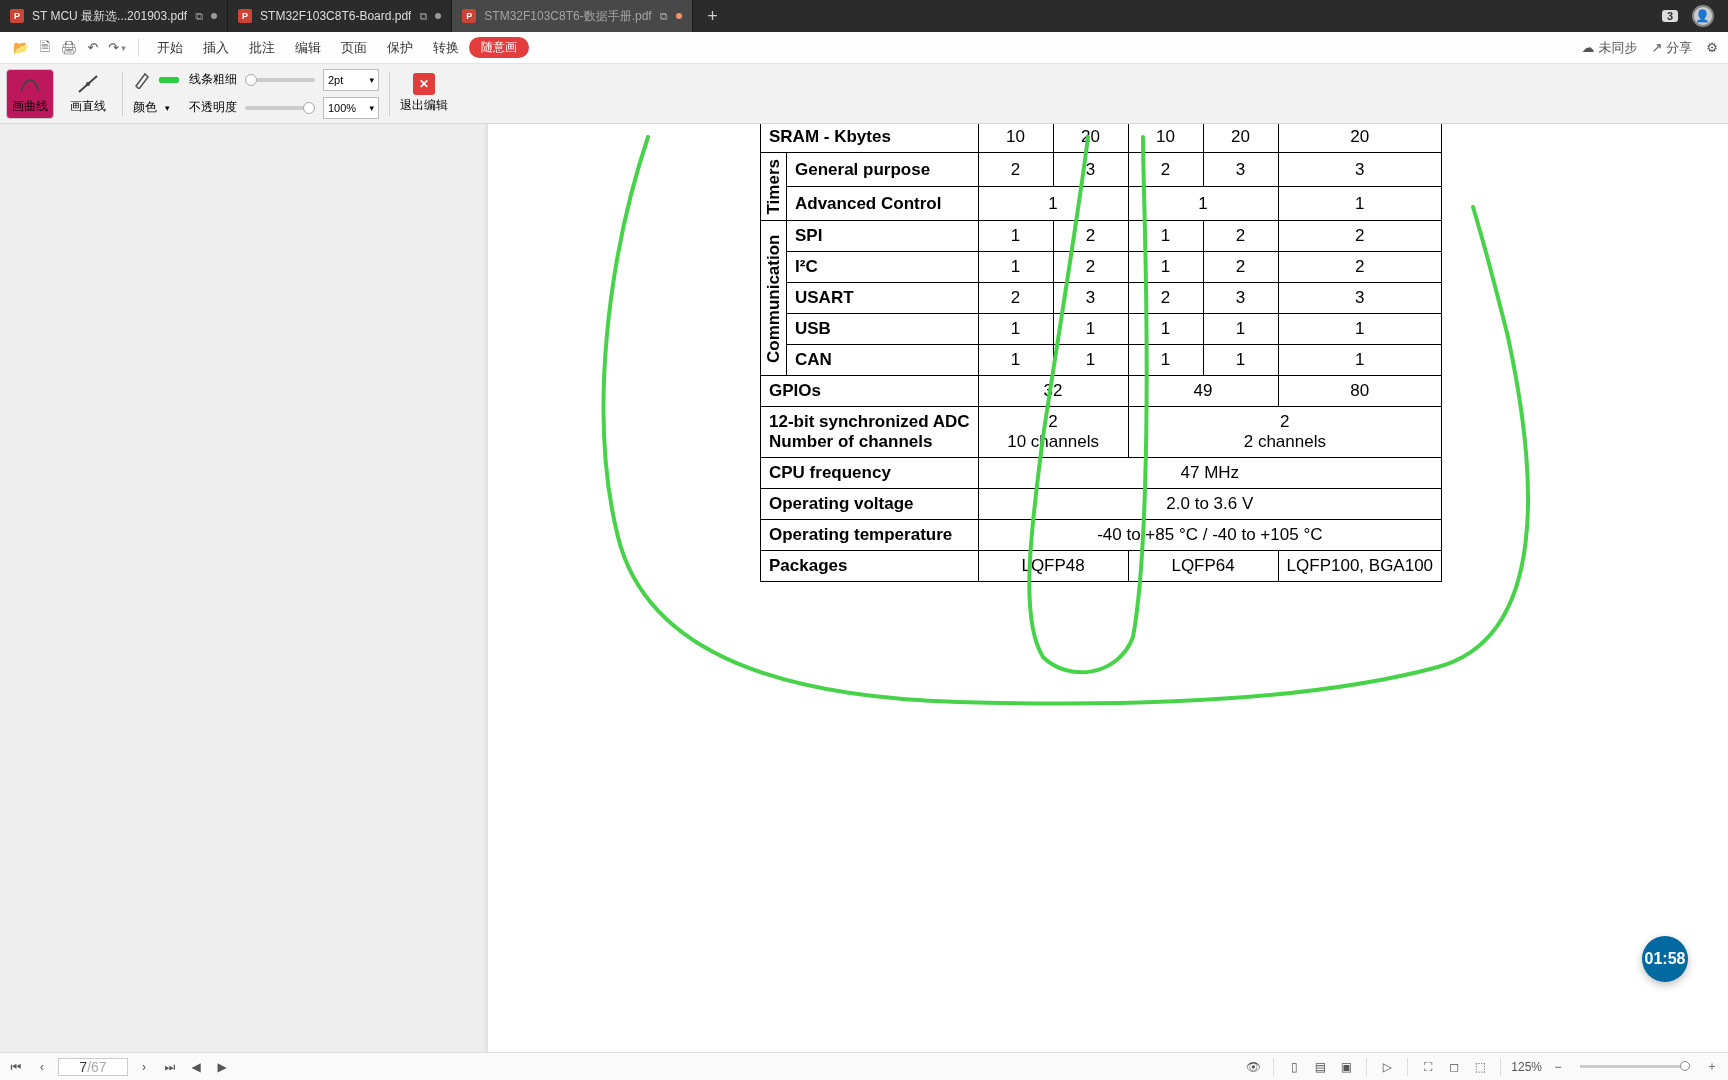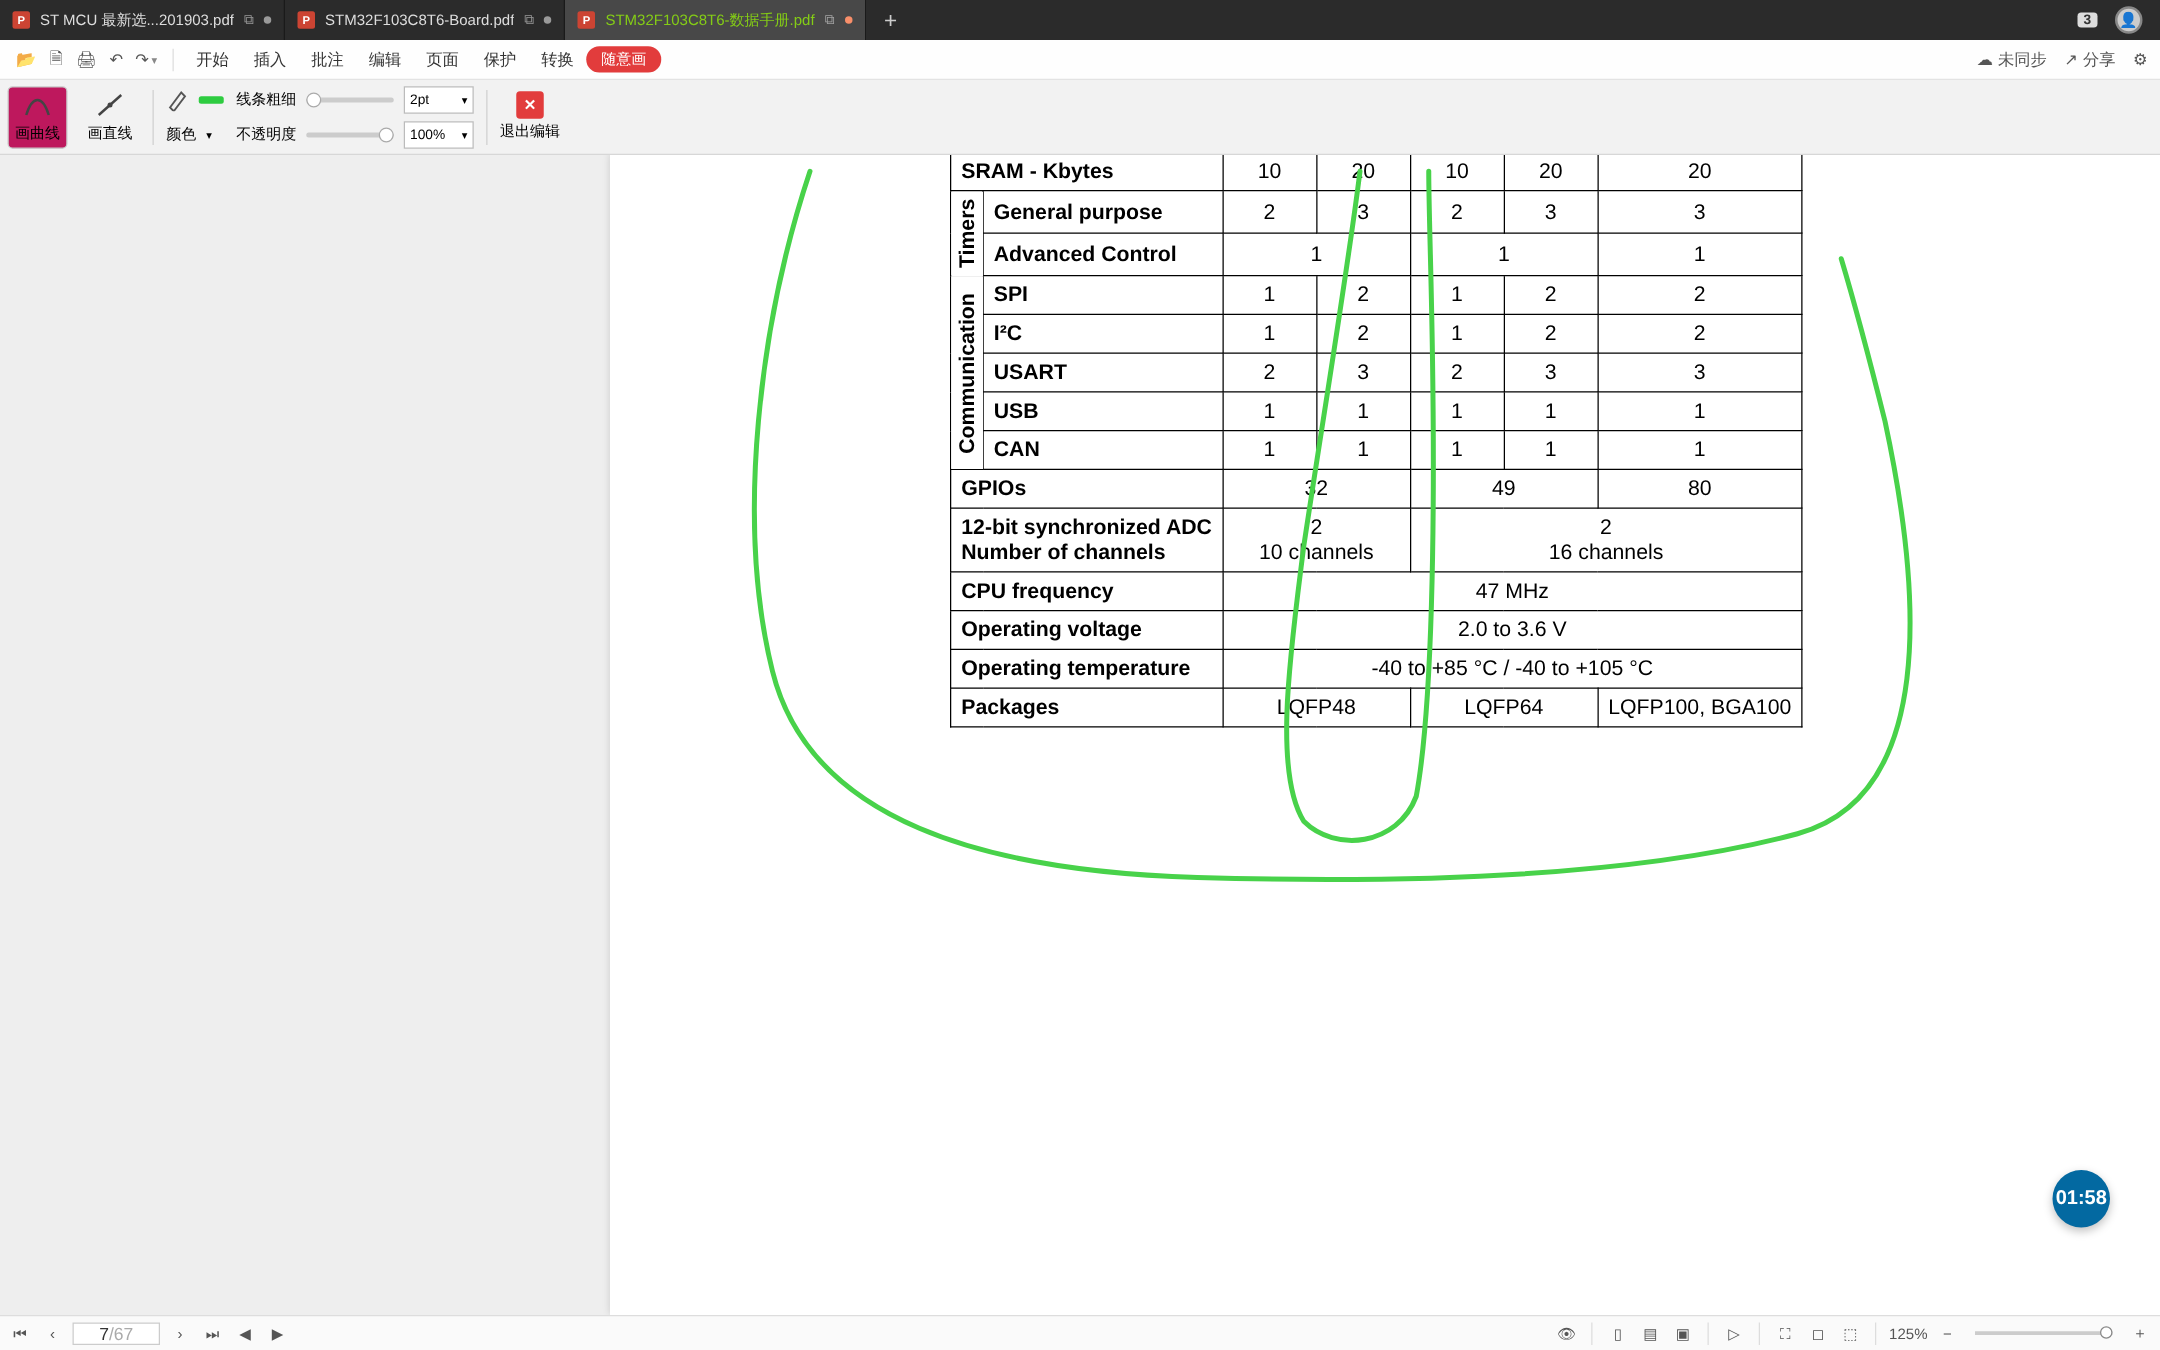--- a/index.html
+++ b/index.html
@@ -4,21 +4,21 @@
 <style>
 *{margin:0;padding:0;box-sizing:border-box;font-family:"Microsoft YaHei",Arial,sans-serif}
 body{background:#f5f5f5;width:1728px;height:1080px;overflow:hidden;position:relative}
 
 
 .titlebar{height:32px;background:#2b2b2b;display:flex;align-items:stretch;color:#ddd;font-size:12px}
 .tab{display:flex;align-items:center;padding:0 10px;gap:8px;max-width:260px;border-right:1px solid #1a1a1a;cursor:pointer}
 .tab.active{background:#484848}
 .tab .pdf-ic{width:14px;height:14px;background:#c43;border-radius:2px;display:inline-flex;align-items:center;justify-content:center;color:#fff;font-size:9px;font-weight:bold}
 .tab .lbl{white-space:nowrap;overflow:hidden;text-overflow:ellipsis;flex:1}
-.tab.active .lbl{color:#84cc16}
+.tab.active .lbl{color:#a3a3a3}
 .tab .win-ic{opacity:.6;font-size:11px}
 .tab .dot{width:6px;height:6px;border-radius:50%;background:#999}
 .tab .dot.mod{background:#f98f6a}
 .titlebar .plus{width:40px;display:flex;align-items:center;justify-content:center;font-size:18px;color:#ccc;cursor:pointer}
 .titlebar .spacer{flex:1}
 .titlebar .right{display:flex;align-items:center;gap:14px;padding:0 14px}
 .titlebar .badge{background:#ddd;color:#333;border-radius:3px;padding:0 5px;font-size:11px;font-weight:bold}
 .titlebar .avatar{width:22px;height:22px;border-radius:50%;background:#ccc;border:2px solid #888;display:flex;align-items:center;justify-content:center;font-size:12px}
 
 
@@ -249,21 +249,21 @@
       </tr>
       <tr>
         <td class="rhead" colspan="2">GPIOs</td>
         <td class="vcell" colspan="2">32</td>
         <td class="vcell" colspan="2">49</td>
         <td class="vcell">80</td>
       </tr>
       <tr>
         <td class="rhead" colspan="2"><span>12-bit synchronized ADC</span><br><span>Number of channels</span></td>
         <td class="vcell" colspan="2"><span>2</span><br><span>10 channels</span></td>
-        <td class="vcell" colspan="3"><span>2</span><br><span>16 channels</span></td>
+        <td class="vcell" colspan="3"><span>2</span><br><span>2 channels</span></td>
       </tr>
       <tr>
         <td class="rhead" colspan="2">CPU frequency</td>
         <td class="vcell" colspan="5">47 MHz</td>
       </tr>
       <tr>
         <td class="rhead" colspan="2">Operating voltage</td>
         <td class="vcell" colspan="5">2.0 to 3.6 V</td>
       </tr>
       <tr>

